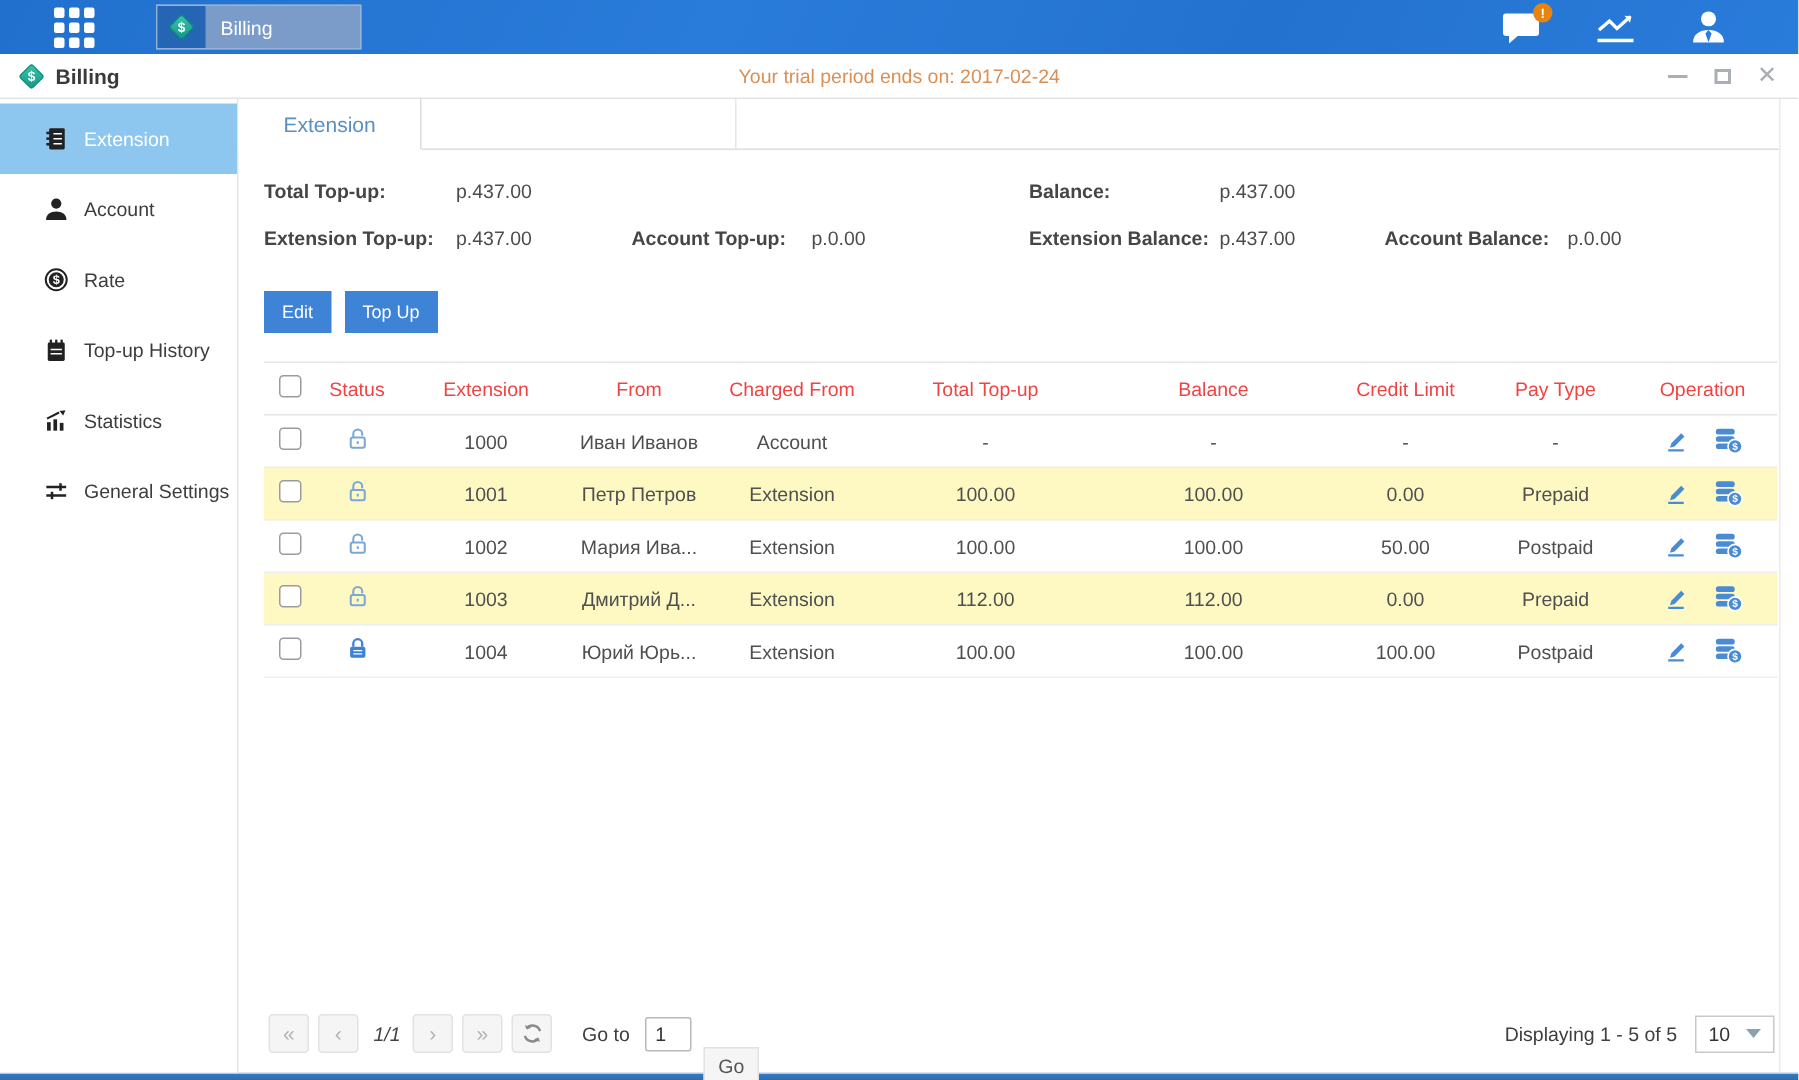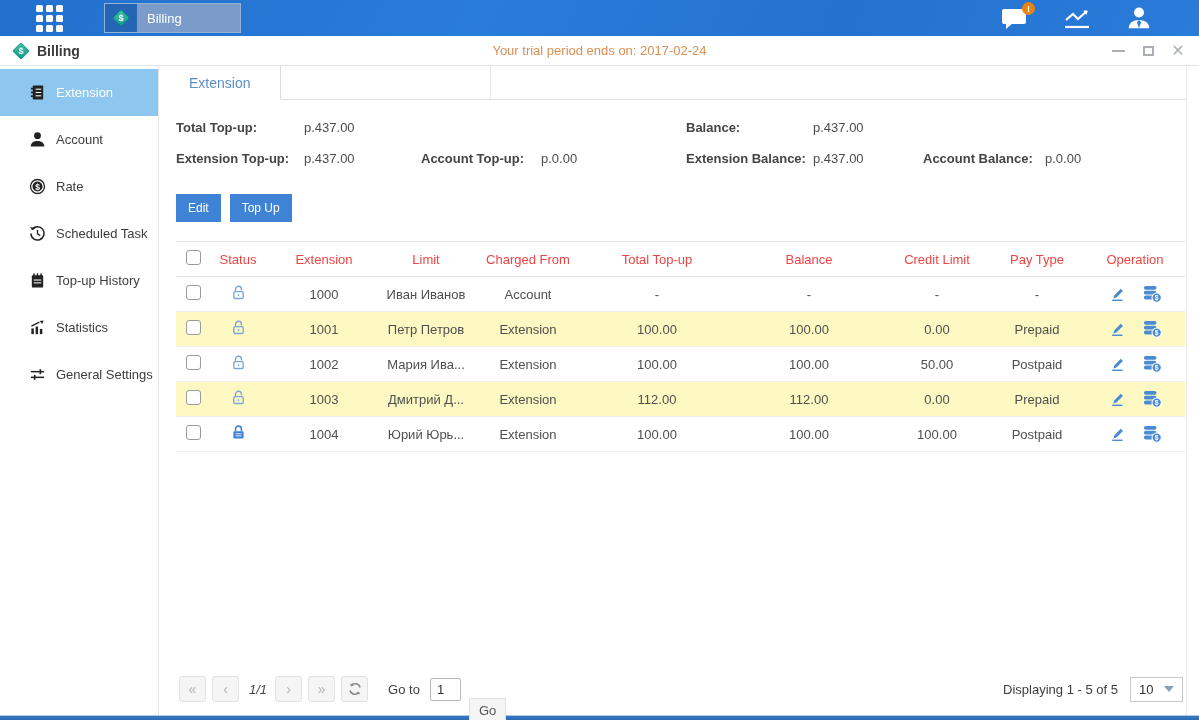--- a/index.html
+++ b/index.html
@@ -195,28 +195,20 @@
     </div>
     <div class="side-item">
       <svg width="17" height="17" viewBox="0 0 18 18">
         <circle cx="9" cy="9" r="7.4" fill="none" stroke="#222" stroke-width="1.4"></circle>
         <circle cx="9" cy="9" r="5.3" fill="#222"></circle>
         <text x="9" y="12.2" font-size="9" font-weight="bold" fill="#fff" text-anchor="middle">$</text>
       </svg>
       <span>Rate</span>
     </div>
     <div class="side-item">
-      <svg width="17" height="17" viewBox="0 0 18 18" fill="none" stroke="#222">
-        <path d="M3.2 5 A7 7 0 1 1 2 9" stroke-width="1.6"></path>
-        <path d="M1 2 l2.4 3.4 3.6-2" stroke-width="0" fill="#222"></path>
-        <path d="M9 5.2 v4.2 l3 1.8" stroke-width="1.4"></path>
-      </svg>
-      <span>Scheduled Task</span>
-    </div>
-    <div class="side-item">
       <svg width="17" height="17" viewBox="0 0 18 18">
         <rect x="3" y="3.5" width="12" height="13" rx="1" fill="#222"></rect>
         <rect x="4.4" y="1.5" width="1.6" height="3.4" fill="#222"></rect>
           <rect x="8.2" y="1.5" width="1.6" height="3.4" fill="#222"></rect>
           <rect x="12" y="1.5" width="1.6" height="3.4" fill="#222"></rect>
         <line x1="5" y1="8.5" x2="13" y2="8.5" stroke="#fff" stroke-width="1.1"></line>
         <line x1="5" y1="11.5" x2="13" y2="11.5" stroke="#fff" stroke-width="1.1"></line>
       </svg>
       <span>Top-up History</span>
     </div>
@@ -275,21 +267,21 @@
       <div class="actions">
         <button class="btn-blue">Edit</button>
         <button class="btn-blue">Top Up</button>
       </div>
 
       <div class="table">
         <div class="trow head">
           <div class="tcell c-cb"><span class="cbx"></span></div>
           <div class="tcell c-status">Status</div>
           <div class="tcell c-ext">Extension</div>
-          <div class="tcell c-name">Limit</div>
+          <div class="tcell c-name">From</div>
           <div class="tcell c-from">Charged From</div>
           <div class="tcell c-topup">Total Top-up</div>
           <div class="tcell c-bal">Balance</div>
           <div class="tcell c-credit">Credit Limit</div>
           <div class="tcell c-pay">Pay Type</div>
           <div class="tcell c-op">Operation</div>
         </div>
 
         <div class="trow data">
           <div class="tcell c-cb"><span class="cbx"></span></div>

